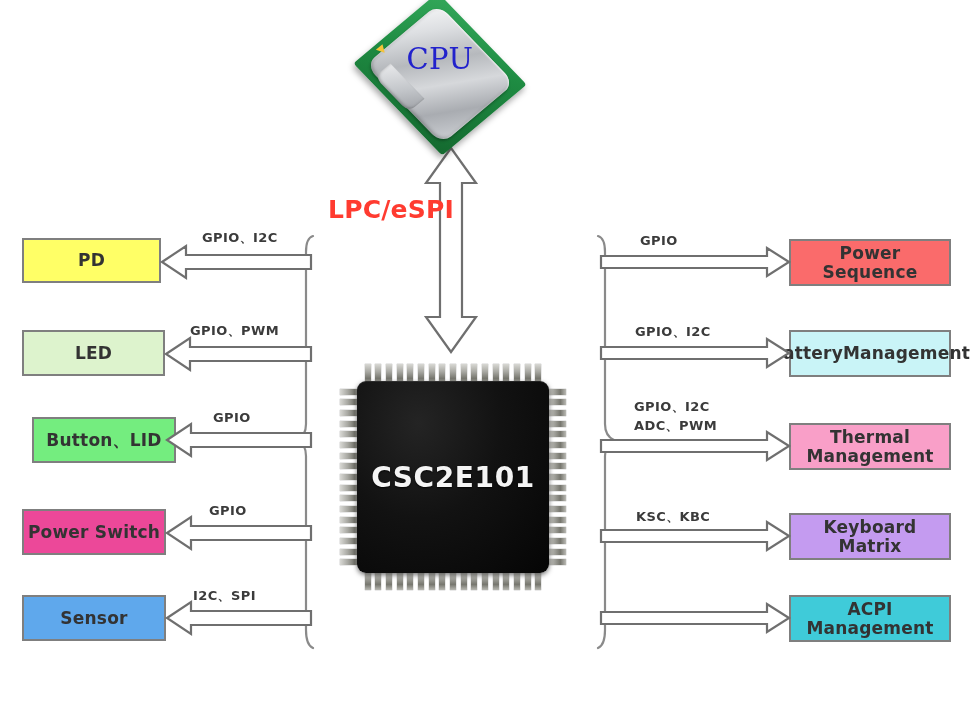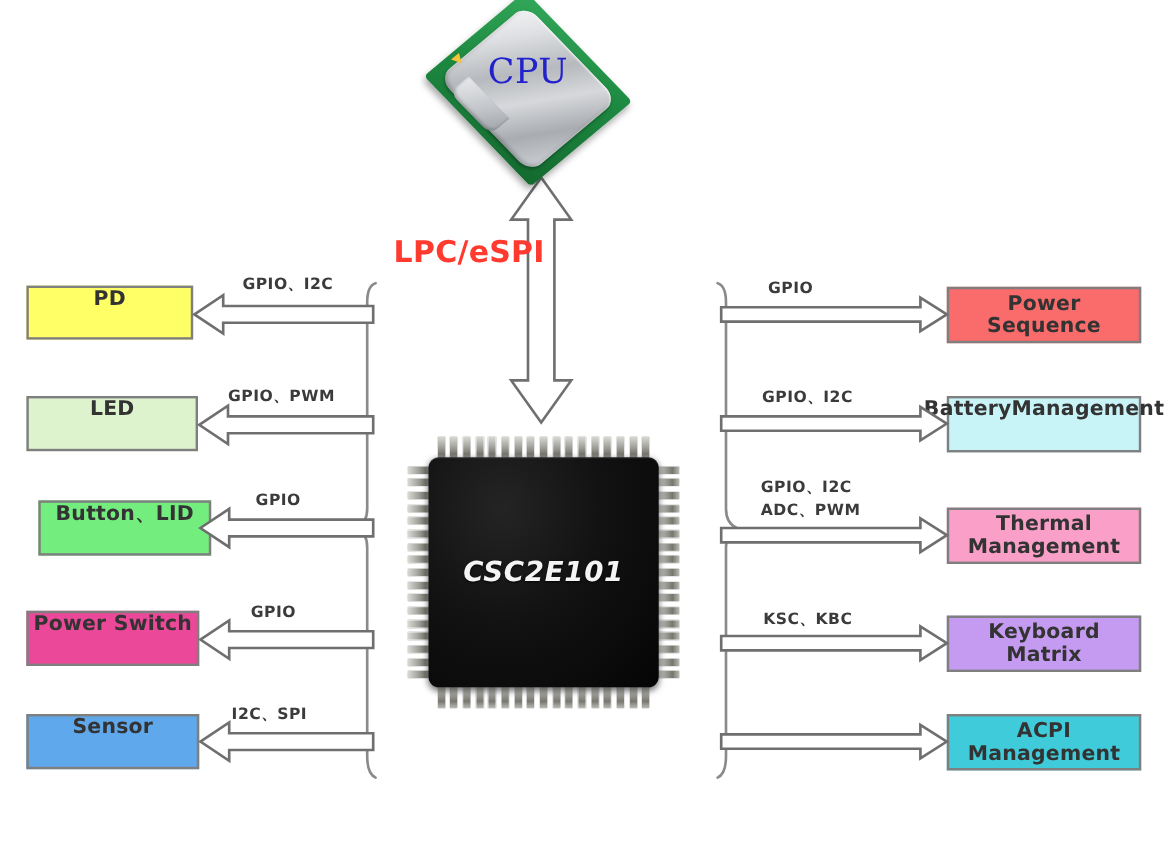--- a/index.html
+++ b/index.html
@@ -17,20 +17,21 @@
     background: #ffffff;
     overflow: hidden;
   }
 
   
   .block {
     position: absolute;
     box-sizing: border-box;
     border: 2px solid #7f7f7f;
     display: flex;
+    align-items: center;
     justify-content: center;
     text-align: center;
     font-family: "DejaVu Sans", "Liberation Sans", sans-serif;
     font-weight: bold;
     font-size: 17px;
     color: #333333;
     line-height: 1.08;
     letter-spacing: .2px;
   }
   .block .l2 { display: block; }
@@ -99,25 +100,24 @@
     background:
       radial-gradient(ellipse at 32% 22%, #242424 0%, #121212 45%, #050505 100%);
     box-shadow: 0 2px 5px rgba(0,0,0,.55), inset 0 1px 0 rgba(255,255,255,.09);
     display: flex;
     align-items: center;
     justify-content: center;
   }
   #mcu-label {
     font-family: "DejaVu Sans", "Liberation Sans", sans-serif;
     font-weight: bold;
-    font-size: 23px;
+    font-size: 28px;
     color: #f4f4f4;
     letter-spacing: .6px;
     text-shadow: 0 1px 2px rgba(0,0,0,.9);
-    font-style: italic;
   }
   .pin {
     position: absolute;
     background: linear-gradient(180deg, #d8d8d4 0%, #a9a9a3 38%, #77776f 72%, #b9b9b3 100%);
     box-shadow: 0 0 1px rgba(0,0,0,.5);
   }
   .pin.h {
     background: linear-gradient(90deg, #d8d8d4 0%, #a9a9a3 38%, #77776f 72%, #b9b9b3 100%);
   }
 

